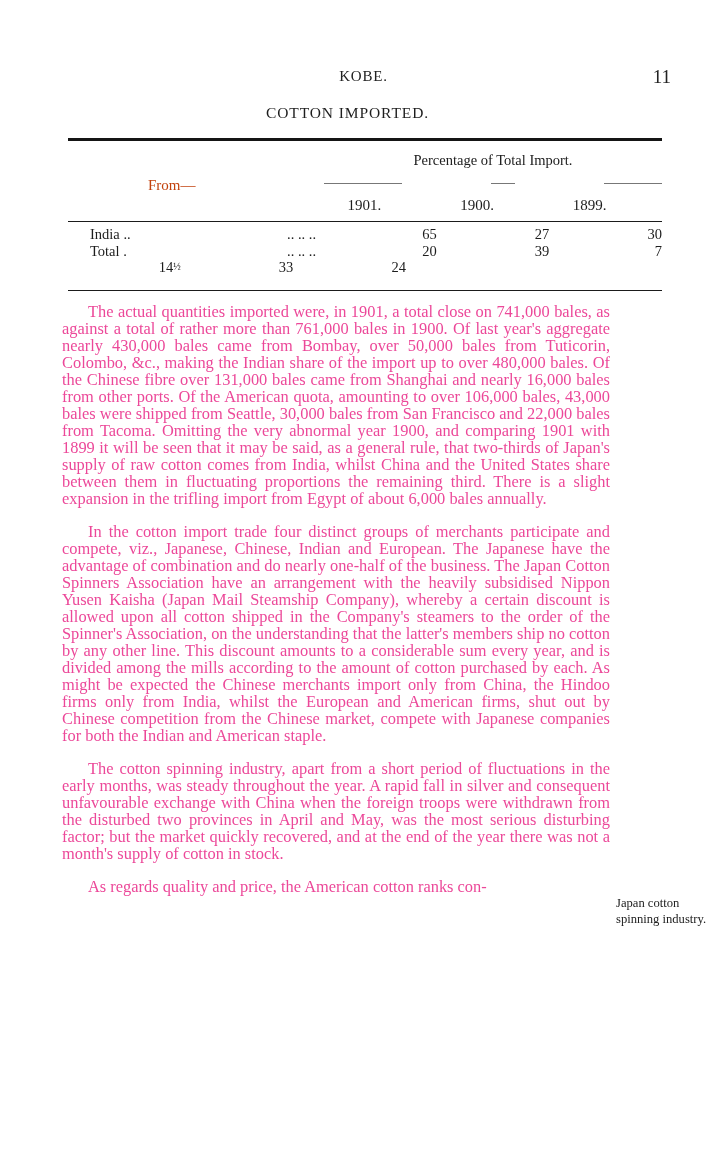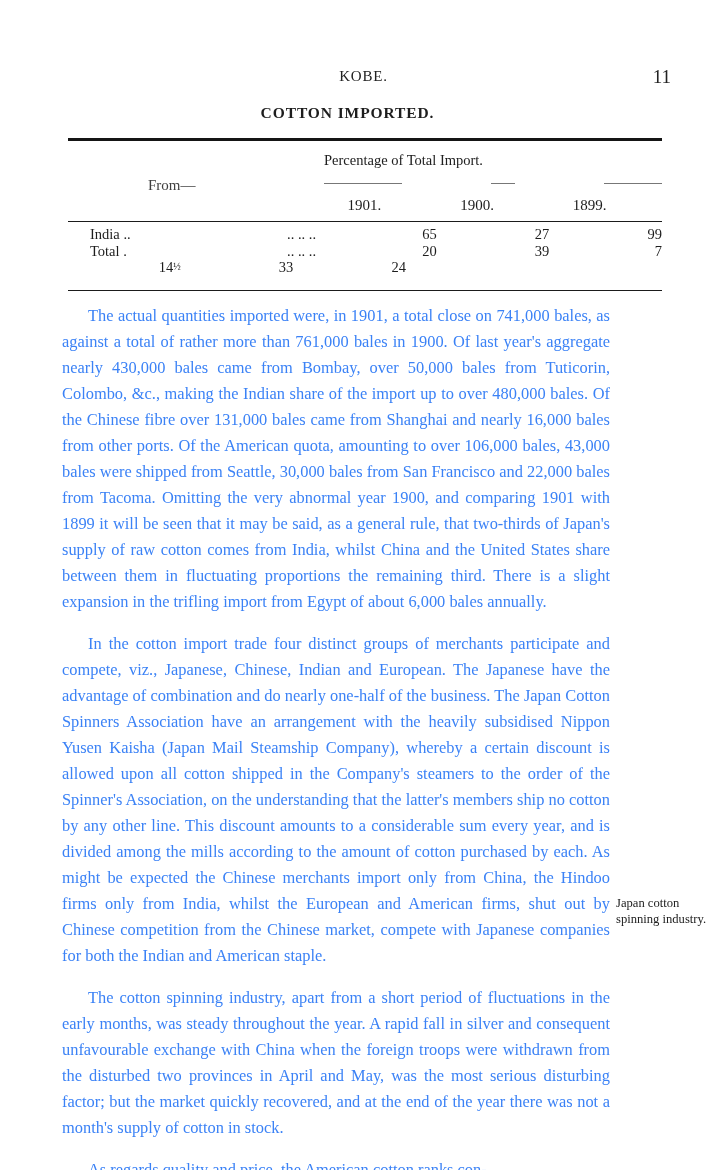--- a/index.html
+++ b/index.html
@@ -46,21 +46,20 @@
   
   .table-caption {
     position: absolute;
     left: 0;
     top: 104px;
     width: 695px;
     text-align: center;
     font-size: 15.5px;
     letter-spacing: 0.9px;
     color: #1d1d1d;
-    font-weight: bold;
   }
 
   
   .table-block {
     position: absolute;
     left: 68px;
     top: 138px;
     width: 594px;
   }
   .rule-thick {
@@ -76,29 +75,30 @@
 
   .thead-zone {
     position: relative;
     height: 80px;
   }
   .pct-label {
     position: absolute;
     left: 256px;
     top: 11px;
     width: 338px;
+    text-align: center;
     font-size: 14.5px;
     color: #202020;
   }
   .from-label {
     position: absolute;
     left: 80px;
     top: 36px;
     font-size: 15px;
-    color: #404040;
+    color: #c2410c;
   }
   .span-rules {
     position: absolute;
     left: 256px;
     top: 42px;
     width: 338px;
     display: flex;
     justify-content: space-between;
   }
   .span-rules span {
@@ -168,24 +168,24 @@
   
   .body-col {
     position: absolute;
     left: 62px;
     top: 303px;
     width: 548px;
   }
   p.para {
     margin: 0;
     font-size: 16.4px;
-    line-height: 26px;
+    line-height: 17px;
     text-align: justify;
     text-justify: inter-word;
-    color: #3b82f6;
+    color: #ec4899;
     text-indent: 26px;
     hyphens: none;
   }
   p.para + p.para { margin-top: 16px; }
 
   
   .margin-note {
     position: absolute;
     left: 616px;
     top: 896px;
@@ -234,21 +234,21 @@
     <div class="tbody-zone">
 
       <div class="t-row">
         <div class="t-name">
           <span>India ..</span>
           <span class="leaders">.. .. ..</span>
         </div>
         <div class="t-vals">
           <div class="t-val">65</div>
           <div class="t-val">27</div>
-          <div class="t-val">99</div>
+          <div class="t-val">30</div>
         </div>
       </div>
 
       <div class="t-row">
         <div class="t-name">
           <span>Total .</span>
           <span class="leaders">.. .. ..</span>
         </div>
         <div class="t-vals">
           <div class="t-val">20</div>

